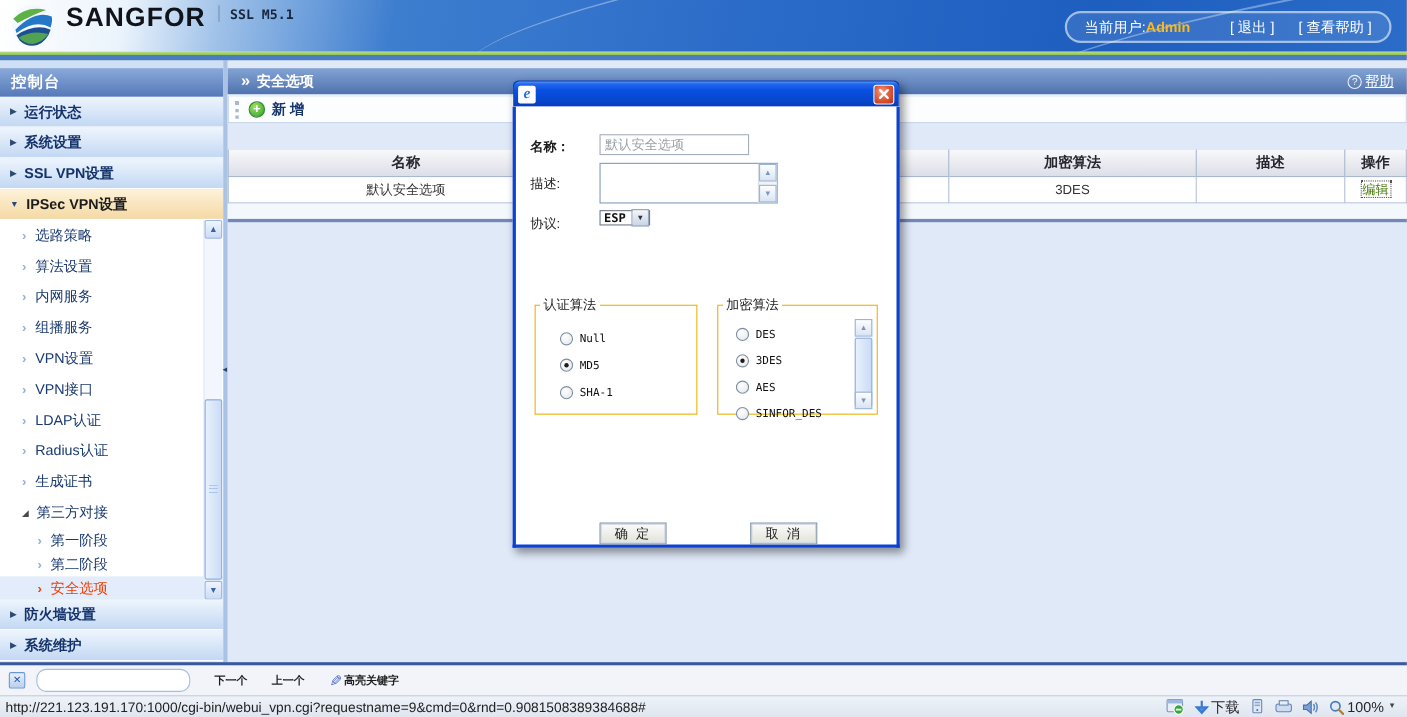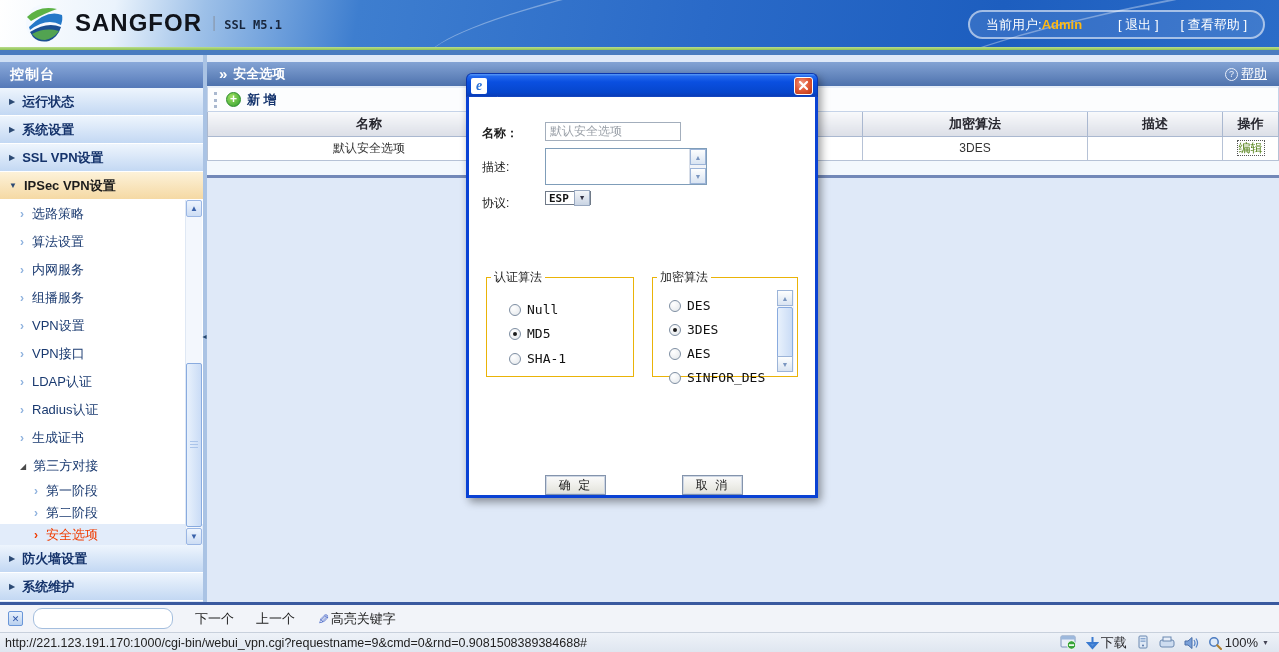--- a/index.html
+++ b/index.html
@@ -4,21 +4,21 @@
 <style>
   * { margin:0; padding:0; box-sizing:border-box; }
   html,body { width:1279px; height:652px; overflow:hidden; }
   body { font-family:"Liberation Sans","DejaVu Sans",sans-serif; font-size:12px; color:#222; background:#dfe9f8; position:relative; }
 
   
   .top-header { position:absolute; left:0; top:0; width:1279px; height:47px;
     background:linear-gradient(100deg,#ffffff 0%,#eaf3fc 9%,#9dc0e8 16%,#3e7ecf 28%,#2a6ac8 55%,#1d5ebf 78%,#2b6cc8 100%); overflow:hidden; }
   .top-header .streak { position:absolute; width:900px; height:120px; border-radius:50%;
     border-top:2px solid rgba(255,255,255,.35); transform:rotate(-8deg); }
-  .logo-wrap { position:absolute; left:25px; top:3px; display:flex; align-items:center; }
+  .logo-wrap { position:absolute; left:10px; top:3px; display:flex; }
   .globe { width:40px; height:40px; }
   .brand { font-size:24px; font-weight:bold; letter-spacing:1px; color:#10131a; margin-left:10px; }
   .brand-sep { color:#8a9ab0; margin:0 8px 0 10px; font-size:16px; }
   .product { font-family:"DejaVu Sans Mono","Liberation Mono",monospace; font-size:12px; font-weight:bold; color:#18263c; margin-top:3px; }
   .user-box { position:absolute; right:14px; top:10px; height:29px; border:2px solid rgba(255,255,255,.55);
     border-radius:15px; background:rgba(255,255,255,.10); display:flex; align-items:center; padding:0 16px; color:#fff; font-size:13px; }
   .user-box .uname { color:#ffb912; font-weight:bold; margin-right:14px; }
   .user-box .ulink { color:#fff; margin-left:22px; cursor:pointer; }
   .green-line { position:absolute; left:0; top:47px; width:1279px; height:3px; background:linear-gradient(#b9dc8e,#8fc353); }
   .blue-strip { position:absolute; left:0; top:50px; width:1279px; height:5px; background:#4a7cc0; }
@@ -58,21 +58,21 @@
   .ct-help { margin-left:auto; display:flex; align-items:center; font-weight:normal; cursor:pointer; }
   .qicon { width:13px; height:13px; border:1px solid #e8eefa; border-radius:50%; font-size:9px; display:flex; align-items:center;
     justify-content:center; margin-right:3px; color:#eef3fc; }
   .ct-help u { text-decoration:underline; }
   .toolbar { height:26px; background:#fcfdfe; border:1px solid #c5d3e8; border-top:2px solid #e8eff9; display:flex; align-items:center; padding-left:4px; }
   .grip { width:4px; height:16px; border-left:3px dotted #a9b8cf; margin:0 8px 0 2px; }
   .add-btn { display:flex; align-items:center; cursor:pointer; }
   .plus-ico { width:15px; height:15px; border-radius:50%; background:radial-gradient(circle at 35% 30%,#9fe060,#2f9e2f);
     border:1px solid #2a8a2a; color:#fff; font-weight:bold; font-size:12px; line-height:13px; text-align:center; margin-right:6px; }
   .add-label { color:#16356e; font-size:13px; font-weight:bold; }
-  .tbl { width:100%; border-collapse:collapse; table-layout:fixed; }
+  .tbl { width:100%; border-collapse:collapse; table-layout:fixed;margin-top:24px; }
   .tbl th { height:24px; background:linear-gradient(#f8f9fb,#dcdfe7); border:1px solid #aab8d0; border-top:none;
     font-size:13px; font-weight:bold; color:#26262e; text-align:center; }
   .tbl td { height:24px; background:#fff; border:1px solid #b6c2d6; font-size:12px; color:#333; text-align:center; }
   .edit-link { color:#4d7c0f; cursor:pointer; outline:1px dotted #555; padding:0 1px; }
   .tbl-foot { height:17px; background:#f3f8fd; border-bottom:3px solid #7288b8; }
 
   
   .dialog { position:absolute; left:466px; top:73px; width:352px; border-radius:7px 7px 3px 3px;
     box-shadow:3px 4px 8px rgba(0,0,0,.4); z-index:50; }
   .dlg-titlebar { height:24px; border-radius:6px 6px 0 0; padding:0 4px; display:flex; align-items:center;
@@ -101,33 +101,33 @@
   fieldset { position:absolute; border:1px solid #eab308; }
   fieldset legend { font-size:12px; color:#1c1c1c; margin-left:4px; padding:0 3px; }
   .fs-auth { left:17px; top:172px; width:148px; height:108px; }
   .fs-enc  { left:183px; top:172px; width:146px; height:108px; }
   .radio-row { position:absolute; left:22px; display:flex; align-items:center; cursor:pointer; }
   .fs-enc .radio-row { left:16px; }
   .radio-row input { appearance:none; -webkit-appearance:none; width:12px; height:12px; border-radius:50%;
     border:1px solid #7e8ea2; background:radial-gradient(circle at 35% 30%,#fff,#e2e6ea); position:relative; margin:0; }
   .radio-row input:checked::after { content:""; position:absolute; left:3px; top:3px; width:4px; height:4px;
     border-radius:50%; background:#1c1c1c; }
-  .radio-row .rlabel { margin-left:6px; font-family:"DejaVu Sans Mono","Liberation Mono",monospace; font-size:13px; color:#111; }
+  .radio-row .rlabel { margin-left:6px; font-family:"DejaVu Sans Mono","Liberation Mono",monospace; font-size:10px; color:#111; }
   .enc-scroll { position:absolute; right:3px; top:4px; bottom:4px; width:17px; background:#f0f4fa; }
   .dlg-btn { position:absolute; width:61px; height:20px; background:linear-gradient(#fbfbfb,#e2e2da);
     border:1px solid #8494ac; box-shadow:0 0 0 1px #cdd6e4 inset; font-size:12px; color:#1c1c1c; text-align:center;
     line-height:18px; cursor:pointer; letter-spacing:2px; }
 
   
   .main-bottom-line { position:absolute; left:0; top:602px; width:1279px; height:3px; background:#39599f; }
   .findbar { position:absolute; left:0; top:605px; width:1279px; height:27px; background:#f2f4f9; display:flex; align-items:center; }
   .find-close { width:15px; height:15px; margin-left:8px; background:linear-gradient(#e8f1fc,#b9d0ef); border:1px solid #6a96d8;
     border-radius:2px; color:#2a52a8; font-size:9px; font-weight:bold; display:flex; align-items:center; justify-content:center; cursor:pointer; }
   .find-input { width:140px; height:21px; margin-left:10px; border:1px solid #a4bede; border-radius:9px; padding:0 8px; font-size:12px; color:#222; background:#fff; }
-  .find-label { margin-left:22px; font-size:13px; color:#1c1c1c; cursor:pointer; }
+  .find-label { margin-left:22px; font-size:10px; color:#1c1c1c; cursor:pointer;font-weight:bold; }
   .pencil { margin-left:22px; font-size:14px; color:#4a68c8; transform:rotate(90deg); }
   .hl-label { margin-left:4px; }
   .statusbar { position:absolute; left:0; top:632px; width:1279px; height:20px; background:linear-gradient(#eef2f8,#dfe6f0);
     border-top:1px solid #c8d0dc; display:flex; align-items:center; font-size:12px; color:#26262a; }
   .url-text { margin-left:5px; font-size:12.5px; color:#222; }
   .status-icons { margin-left:auto; display:flex; align-items:center; margin-right:10px; }
   .sico { display:flex; align-items:center; margin-left:9px; cursor:pointer; }
   .sico svg { display:block; }
   .dl-label { margin-left:2px; font-size:13px; }
   .zoom-label { margin-left:3px; font-size:13px; }

